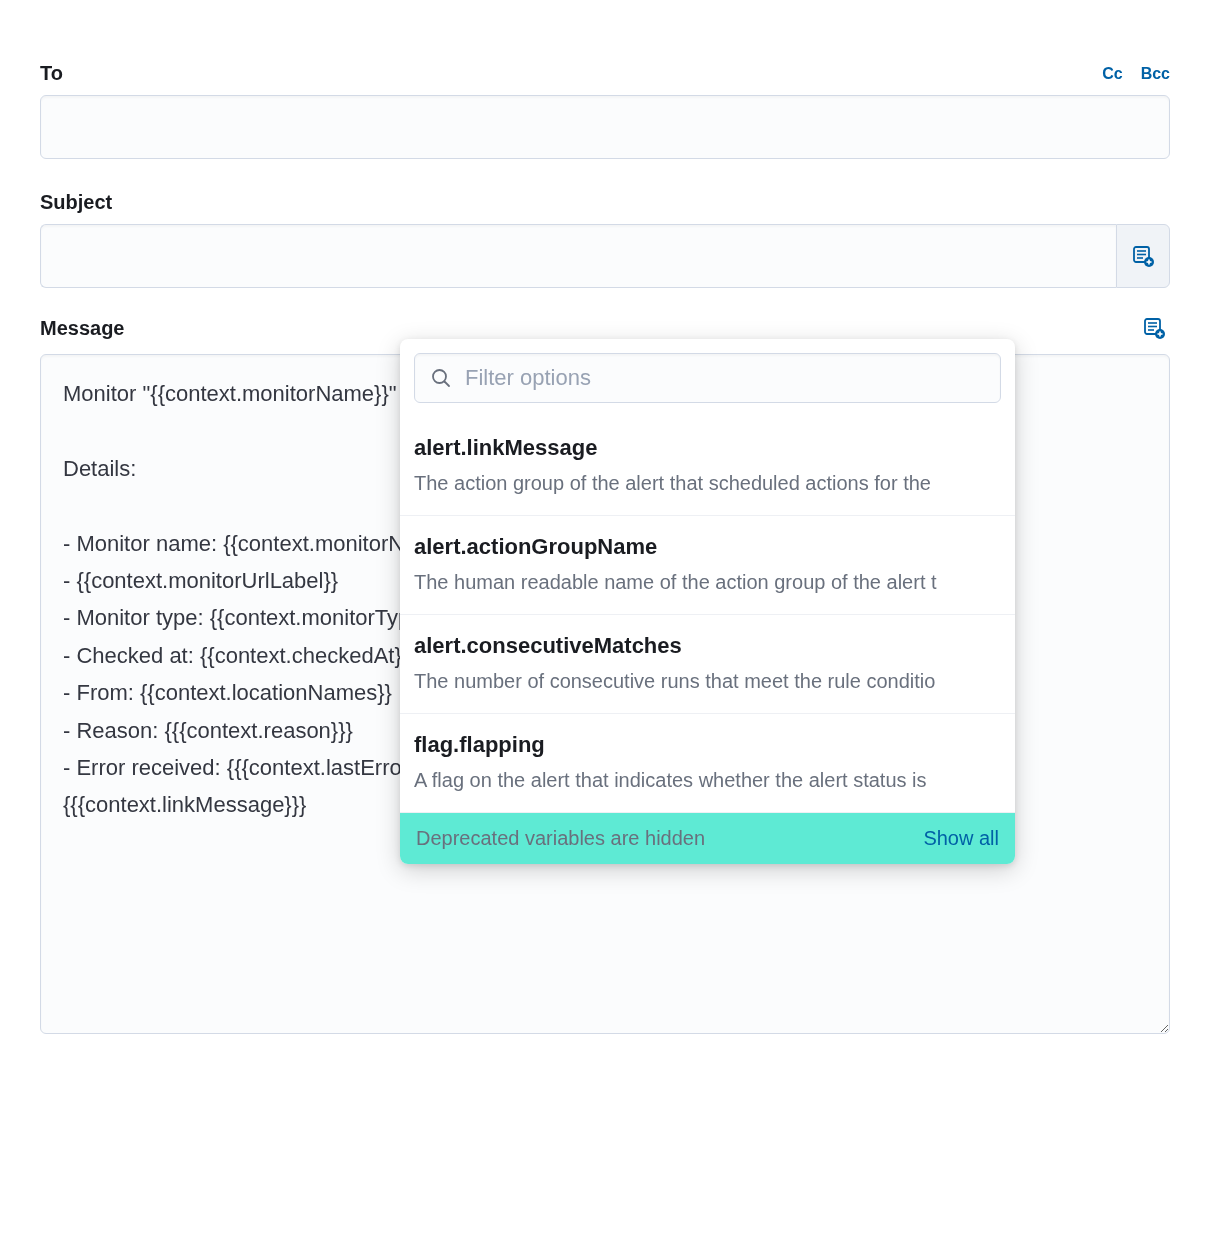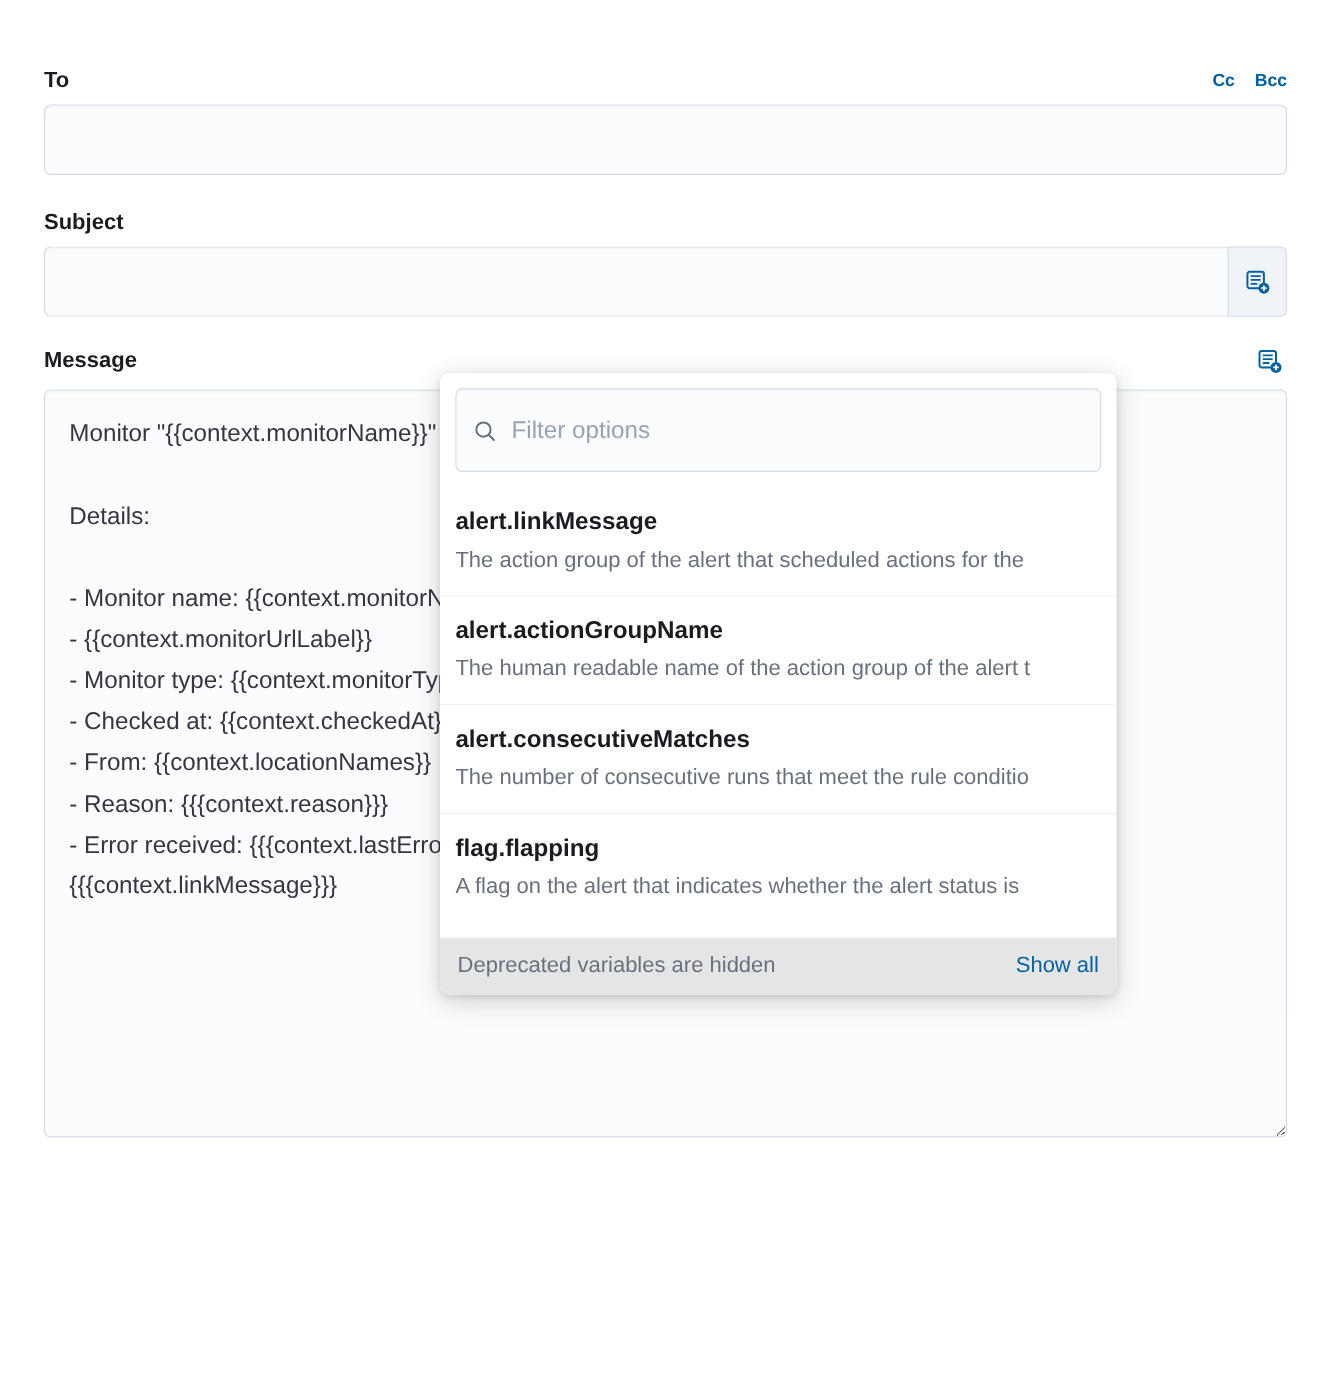--- a/index.html
+++ b/index.html
@@ -123,25 +123,25 @@
       border-radius: 8px;
       box-shadow: 0 6px 24px rgba(0,0,0,0.18), 0 2px 6px rgba(0,0,0,0.1);
       overflow: hidden;
       z-index: 100;
     }
     .filter-box {
       padding: 14px;
     }
     .filter-input-wrapper {
       display: flex;
-      align-items: flex-end;
+      align-items: center;
       border: 1px solid #d3dae6;
       border-radius: 6px;
       background: #fbfcfd;
-      padding: 24px 14px;
+      padding: 11px 14px;
       box-shadow: inset 0 2px 2px rgba(0,0,0,0.03);
     }
     .filter-icon {
       margin-right: 12px;
       color: #69707d;
       display: flex;
       align-items: center;
     }
     .filter-input {
       flex: 1;
@@ -178,22 +178,21 @@
       line-height: 1.4;
       white-space: nowrap;
       overflow: hidden;
     }
     .popover-footer {
       display: flex;
       justify-content: space-between;
       align-items: center;
       padding: 14px 16px;
       border-top: 1px solid #eef0f4;
-      background: #e5e5e5;
-      margin-top: 14px;
+      background: #5eead4;
     }
     .footer-text {
       font-size: 20px;
       color: #69707d;
     }
     .show-all-link {
       font-size: 20px;
       color: #0061a6;
       font-weight: 500;
       cursor: pointer;

